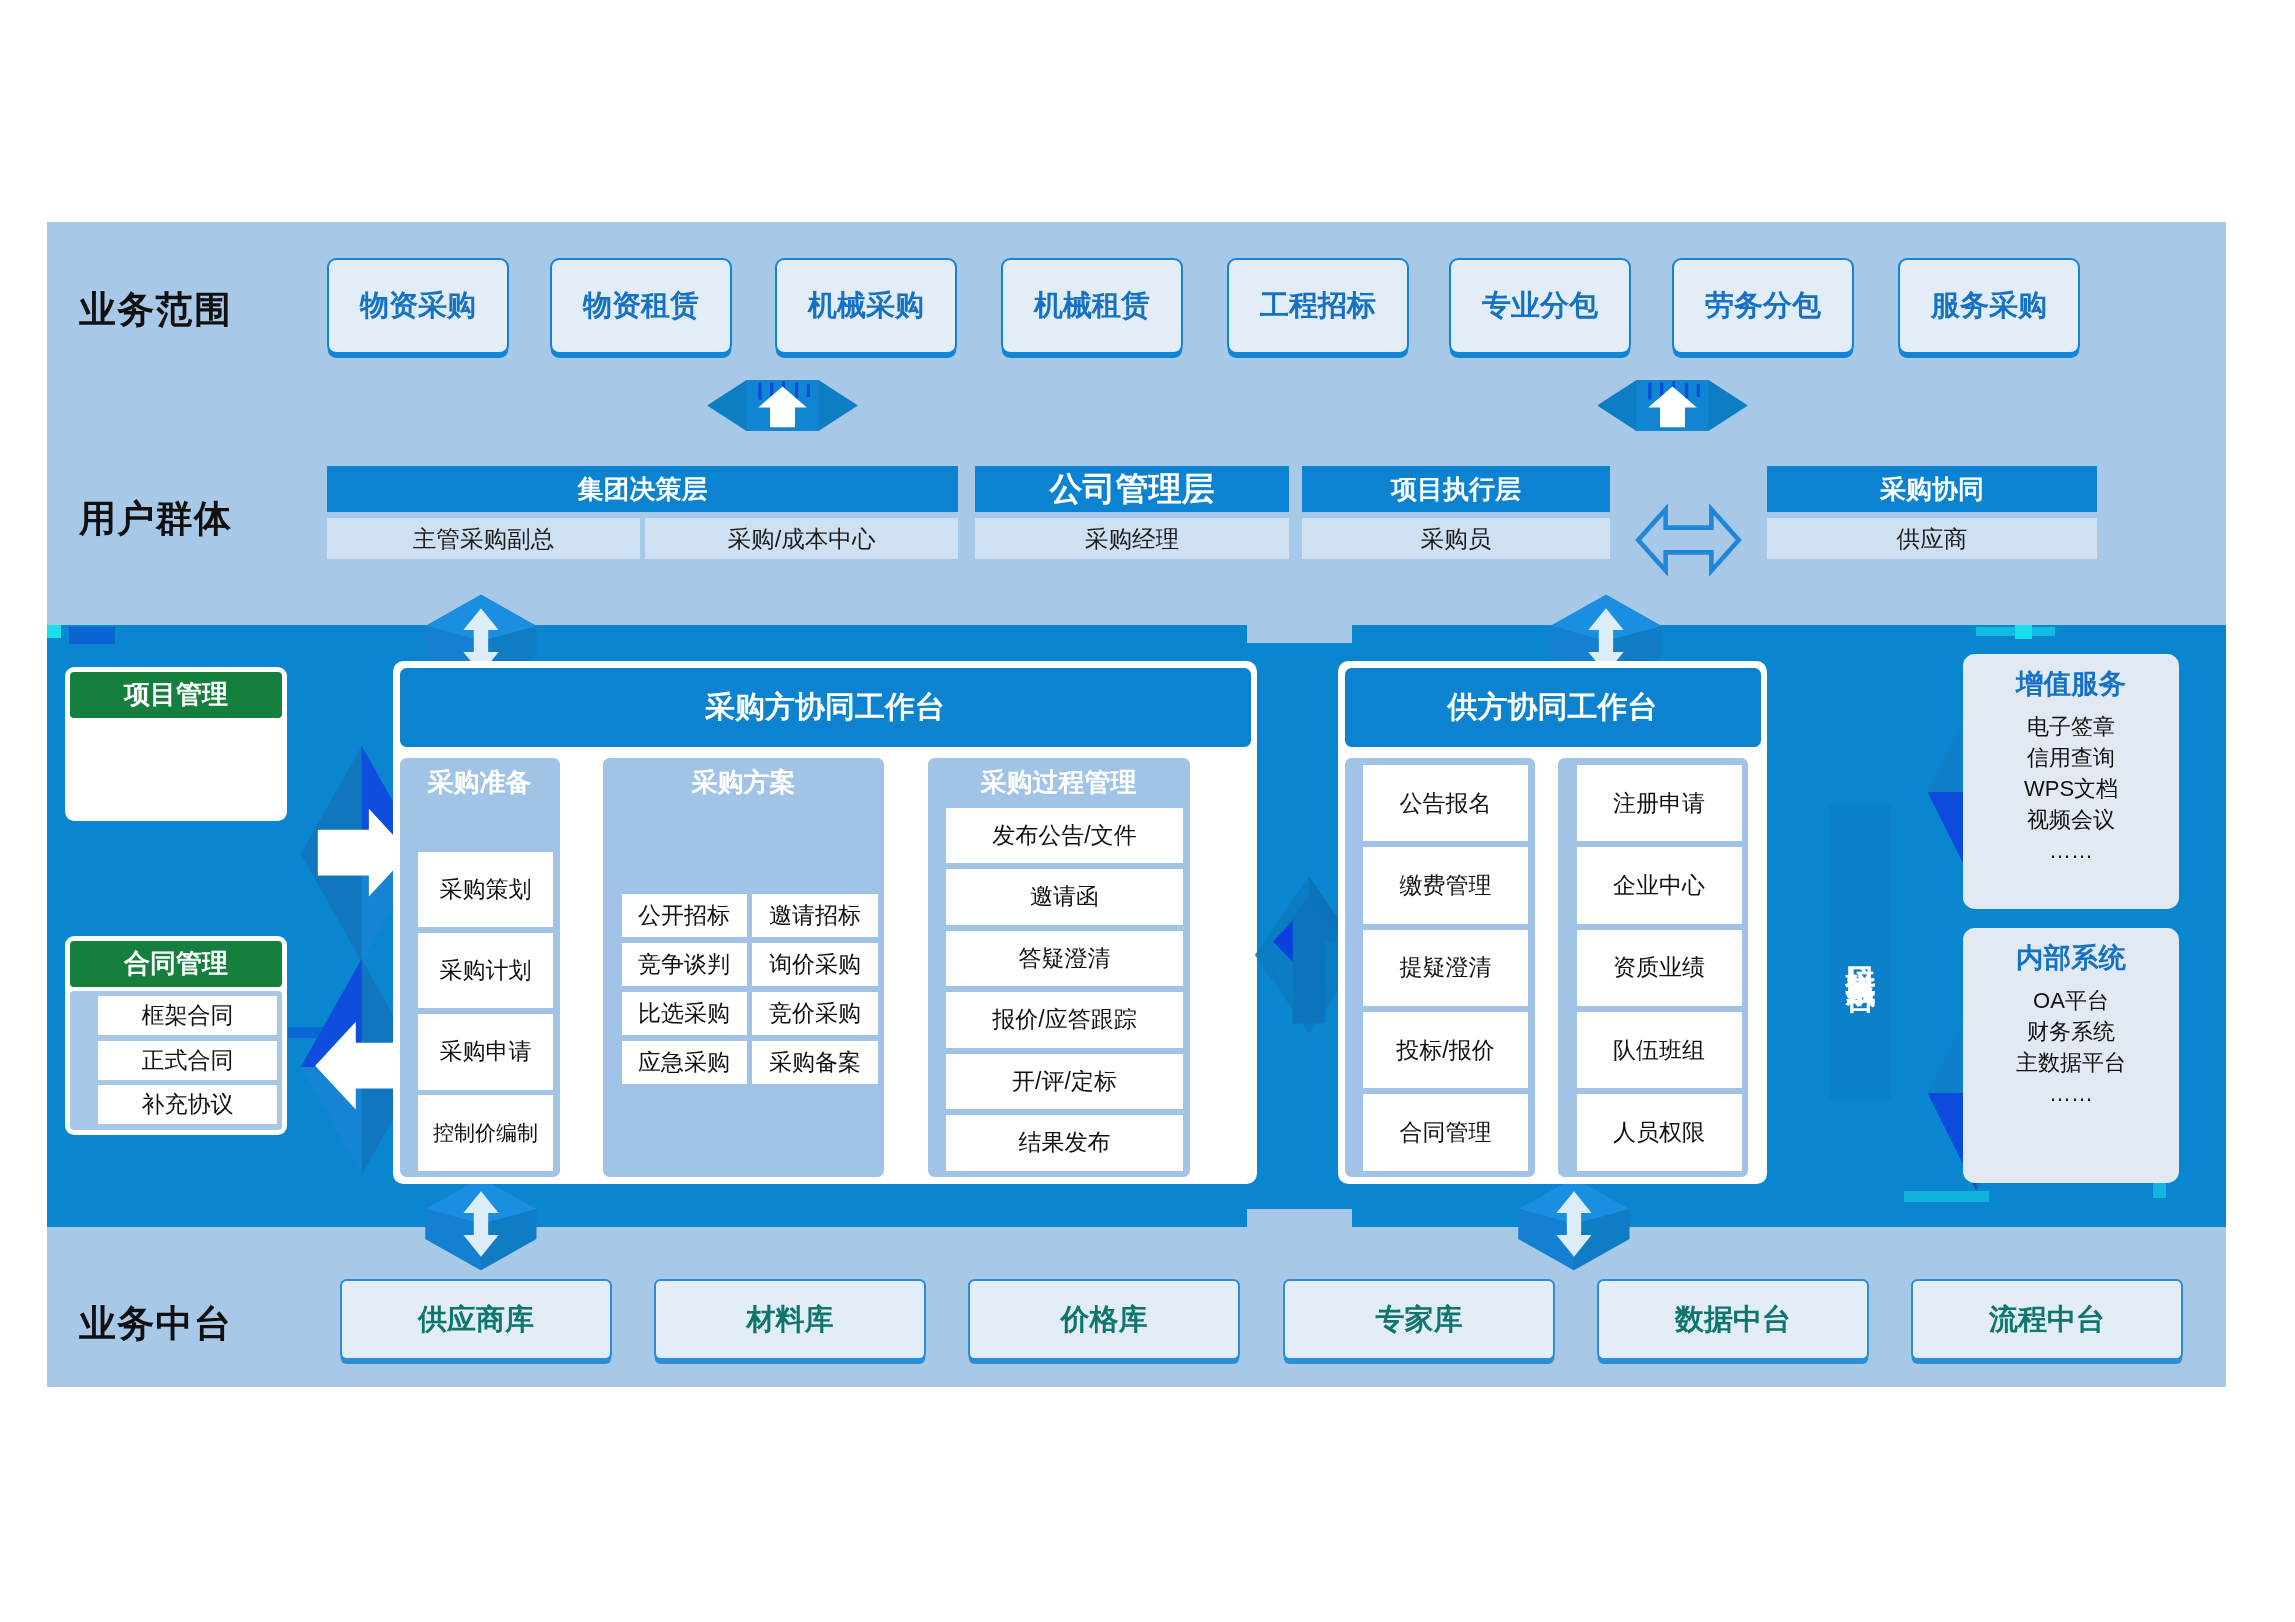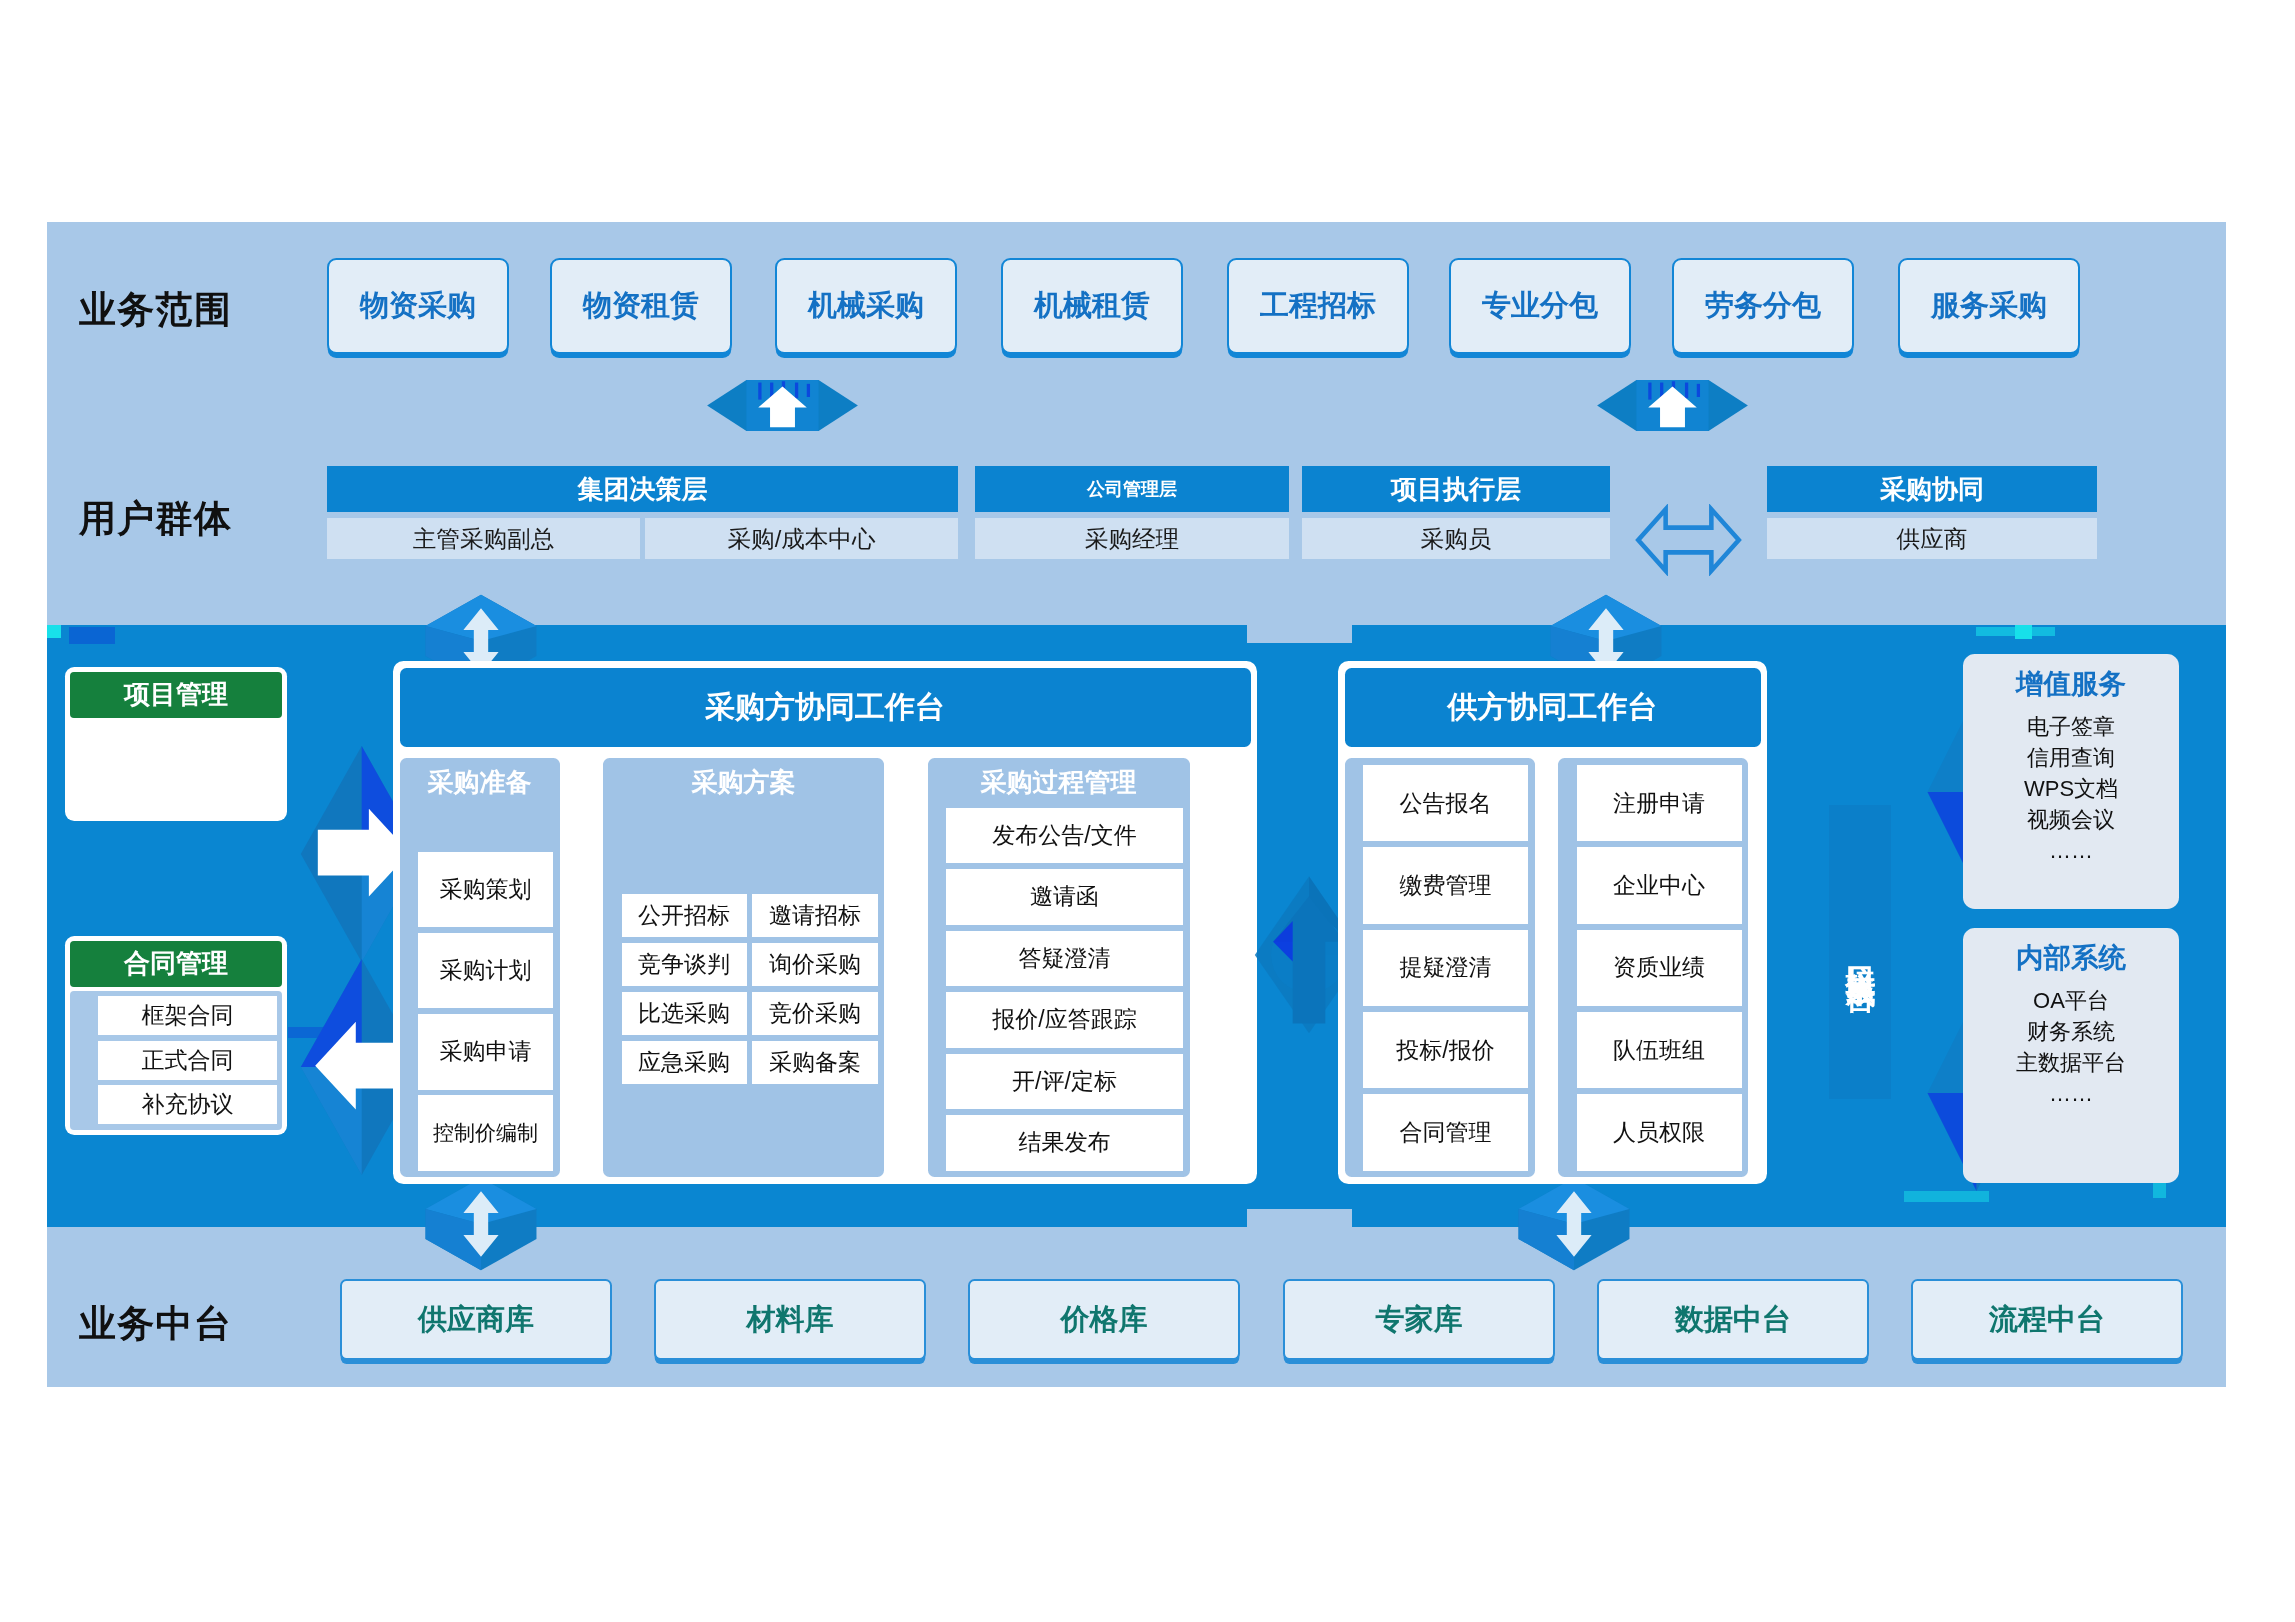--- a/index.html
+++ b/index.html
@@ -119,21 +119,21 @@
     </g>
     <path d="M115 16 L152 48 L134 48 L134 78 L96 78 L96 48 L78 48 Z" fill="#ffffff"></path>
   </svg>
 
   <div class="rowlabel" id="lbl-ug" style="left:79px;top:494px;width:216px;font-size:37px;">用户群体</div>
 
   <div id="ug-wrap">
       <div class="ug-head" style="left: 327px; top: 466px; width: 631px; height: 46px; font-size: 26px;">集团决策层</div>
       <div class="ug-cell" style="left: 327px; top: 518px; width: 313px; height: 41px; font-size: 23.6px;">主管采购副总</div>
       <div class="ug-cell" style="left: 645px; top: 518px; width: 313px; height: 41px; font-size: 23.6px;">采购/成本中心</div>
-      <div class="ug-head" style="left: 975px; top: 466px; width: 314px; height: 46px; font-size: 18px;">公司管理层</div>
+      <div class="ug-head" style="left: 975px; top: 466px; width: 314px; height: 46px; font-size: 33px;">公司管理层</div>
       <div class="ug-cell" style="left: 975px; top: 518px; width: 314px; height: 41px; font-size: 23.6px;">采购经理</div>
       <div class="ug-head" style="left: 1302px; top: 466px; width: 308px; height: 46px; font-size: 26px;">项目执行层</div>
       <div class="ug-cell" style="left: 1302px; top: 518px; width: 308px; height: 41px; font-size: 23.6px;">采购员</div>
       <div class="ug-head" style="left: 1767px; top: 466px; width: 330px; height: 46px; font-size: 26px;">采购协同</div>
       <div class="ug-cell" style="left: 1767px; top: 518px; width: 330px; height: 41px; font-size: 23.6px;">供应商</div>
     </div>
 
   <svg class="dblarrow" style="left:1633px;top:504px;" width="111" height="72" viewBox="0 0 170 110">
     <path d="M8 55 L50 8 L50 36 L120 36 L120 8 L162 55 L120 102 L120 74 L50 74 L50 102 Z" fill="none" stroke="#1f86d8" stroke-width="7"></path>
   </svg>

